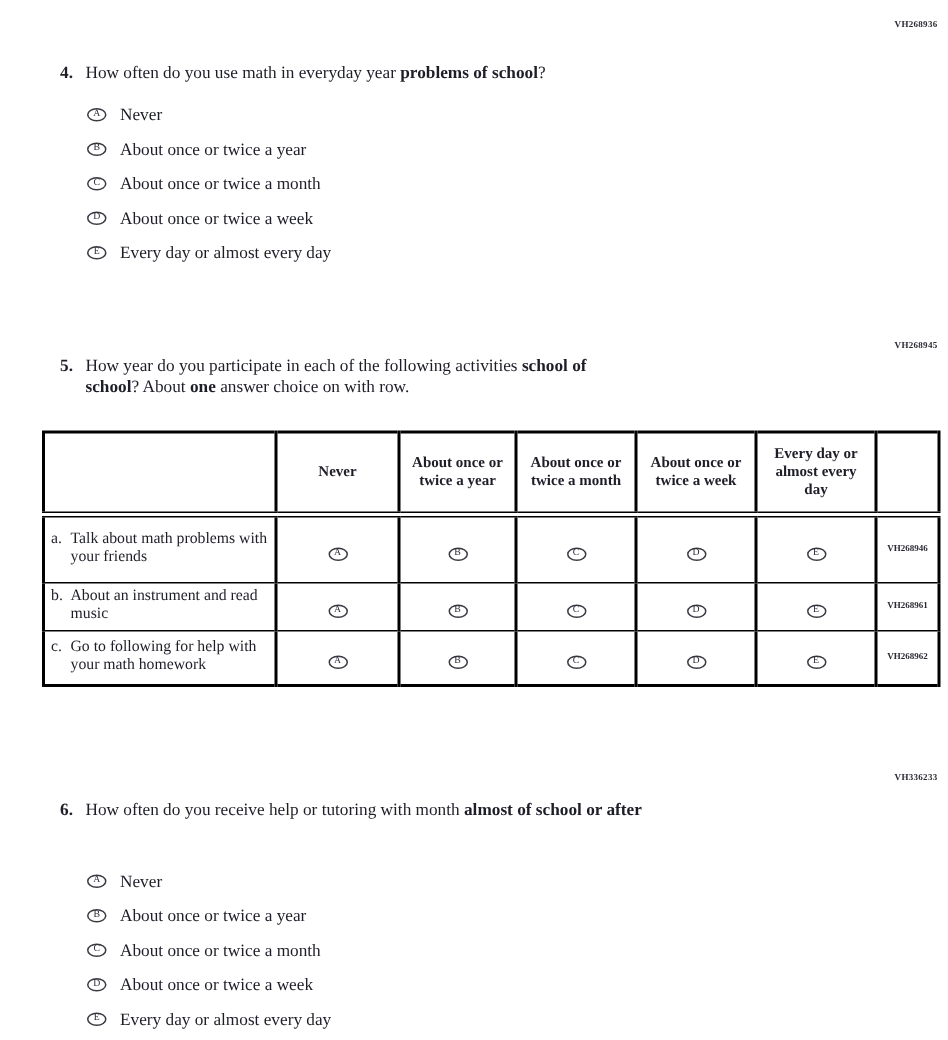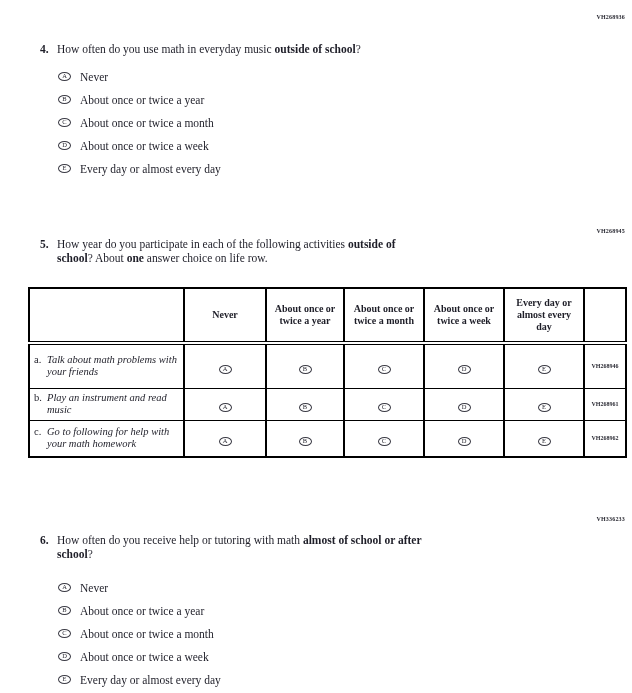--- a/index.html
+++ b/index.html
@@ -102,21 +102,21 @@
     border-bottom: 4px double #000;
     padding: 2px 3px;
   }
   table.matrix td.stem {
     padding: 2px 4px 2px 4px;
     font-size: 10.5px;
     line-height: 12px;
   }
   .stem-inner { display: flex; align-items: flex-start; }
   .stem-prefix { flex: 0 0 13px; }
-  .stem-text { flex: 1; font-style: italic; }
+  .stem-text { flex: 1; }
   table.matrix td.bubble { text-align: center; }
   table.matrix td.bubble .oval { margin: 0 auto; }
   table.matrix td.rowcode {
     font-size: 6px;
     font-weight: bold;
     text-align: center;
     color: #2a2a33;
     padding: 0 1px;
   }
   tr.row-a { height: 45px; }
@@ -128,21 +128,21 @@
 
 <div class="page">
 
   <span class="vh-code code-q4">VH268936</span>
   <span class="vh-code code-q5">VH268945</span>
   <span class="vh-code code-q6">VH336233</span>
 
   <div class="question q4">
     <span class="qnum">4.</span>
     <div class="qbody">
-      <span>How often do you use math in everyday music </span><b>outside of school</b><span>?</span>
+      <span>How often do you use math in everyday year </span><b>problems of school</b><span>?</span>
     </div>
   </div>
 
   <div class="options opts-q4">
     <div class="option-row">
       <span class="oval">A</span>
       <span class="option-label">Never</span>
     </div>
     <div class="option-row">
       <span class="oval">B</span>
@@ -158,22 +158,22 @@
     </div>
     <div class="option-row">
       <span class="oval">E</span>
       <span class="option-label">Every day or almost every day</span>
     </div>
   </div>
 
   <div class="question q5">
     <span class="qnum">5.</span>
     <div class="qbody">
-      <div><span>How year do you participate in each of the following activities </span><b>outside of</b></div>
-      <div><b>school</b><span>? About </span><b>one</b><span> answer choice on life row.</span></div>
+      <div><span>How year do you participate in each of the following activities </span><b>school of</b></div>
+      <div><b>school</b><span>? About </span><b>one</b><span> answer choice on with row.</span></div>
     </div>
   </div>
 
   <table class="matrix">
     <colgroup>
       <col style="width:155px">
         <col style="width:82px">
         <col style="width:78px">
         <col style="width:80px">
         <col style="width:80px">
@@ -203,21 +203,21 @@
         <td class="bubble"><span class="oval">B</span></td>
         <td class="bubble"><span class="oval">C</span></td>
         <td class="bubble"><span class="oval">D</span></td>
         <td class="bubble"><span class="oval">E</span></td>
         <td class="rowcode">VH268946</td>
       </tr>
       <tr class="row-b">
         <td class="stem">
           <div class="stem-inner">
             <span class="stem-prefix">b.</span>
-            <span class="stem-text">Play an instrument and read music</span>
+            <span class="stem-text">About an instrument and read music</span>
           </div>
         </td>
         <td class="bubble"><span class="oval">A</span></td>
         <td class="bubble"><span class="oval">B</span></td>
         <td class="bubble"><span class="oval">C</span></td>
         <td class="bubble"><span class="oval">D</span></td>
         <td class="bubble"><span class="oval">E</span></td>
         <td class="rowcode">VH268961</td>
       </tr>
       <tr class="row-c">
@@ -233,22 +233,21 @@
         <td class="bubble"><span class="oval">D</span></td>
         <td class="bubble"><span class="oval">E</span></td>
         <td class="rowcode">VH268962</td>
       </tr>
     </tbody>
   </table>
 
   <div class="question q6">
     <span class="qnum">6.</span>
     <div class="qbody">
-      <div><span>How often do you receive help or tutoring with math </span><b>almost of school or after</b></div>
-      <div><b>school</b><span>?</span></div>
+      <div><span>How often do you receive help or tutoring with month </span><b>almost of school or after</b></div>
     </div>
   </div>
 
   <div class="options opts-q6">
     <div class="option-row">
       <span class="oval">A</span>
       <span class="option-label">Never</span>
     </div>
     <div class="option-row">
       <span class="oval">B</span>

